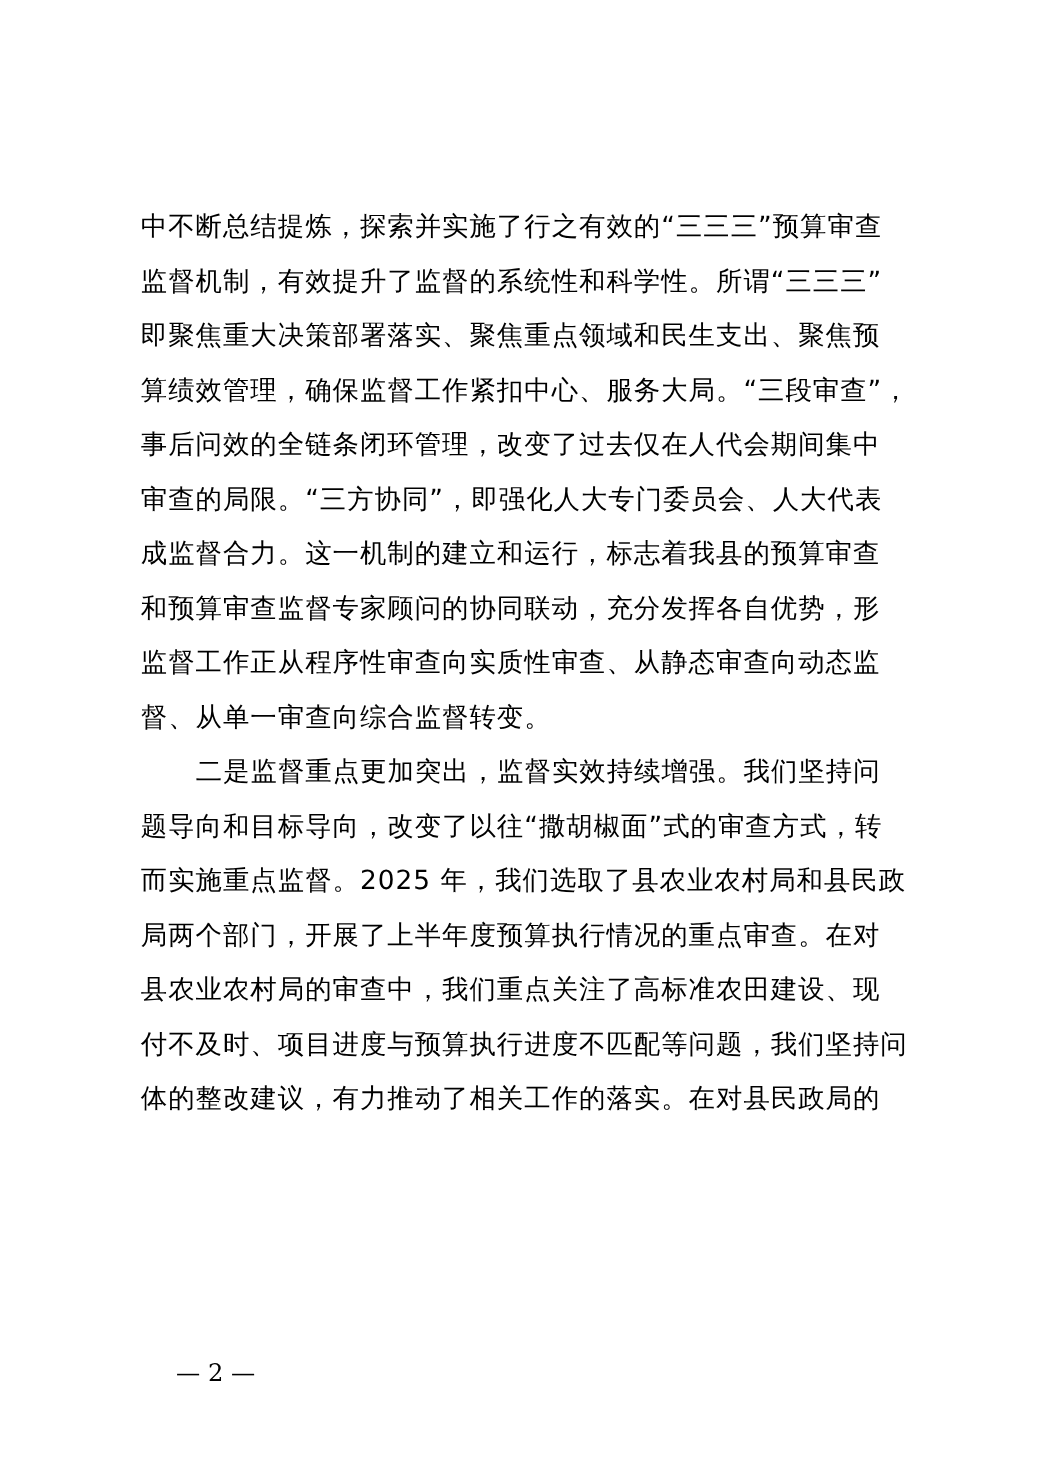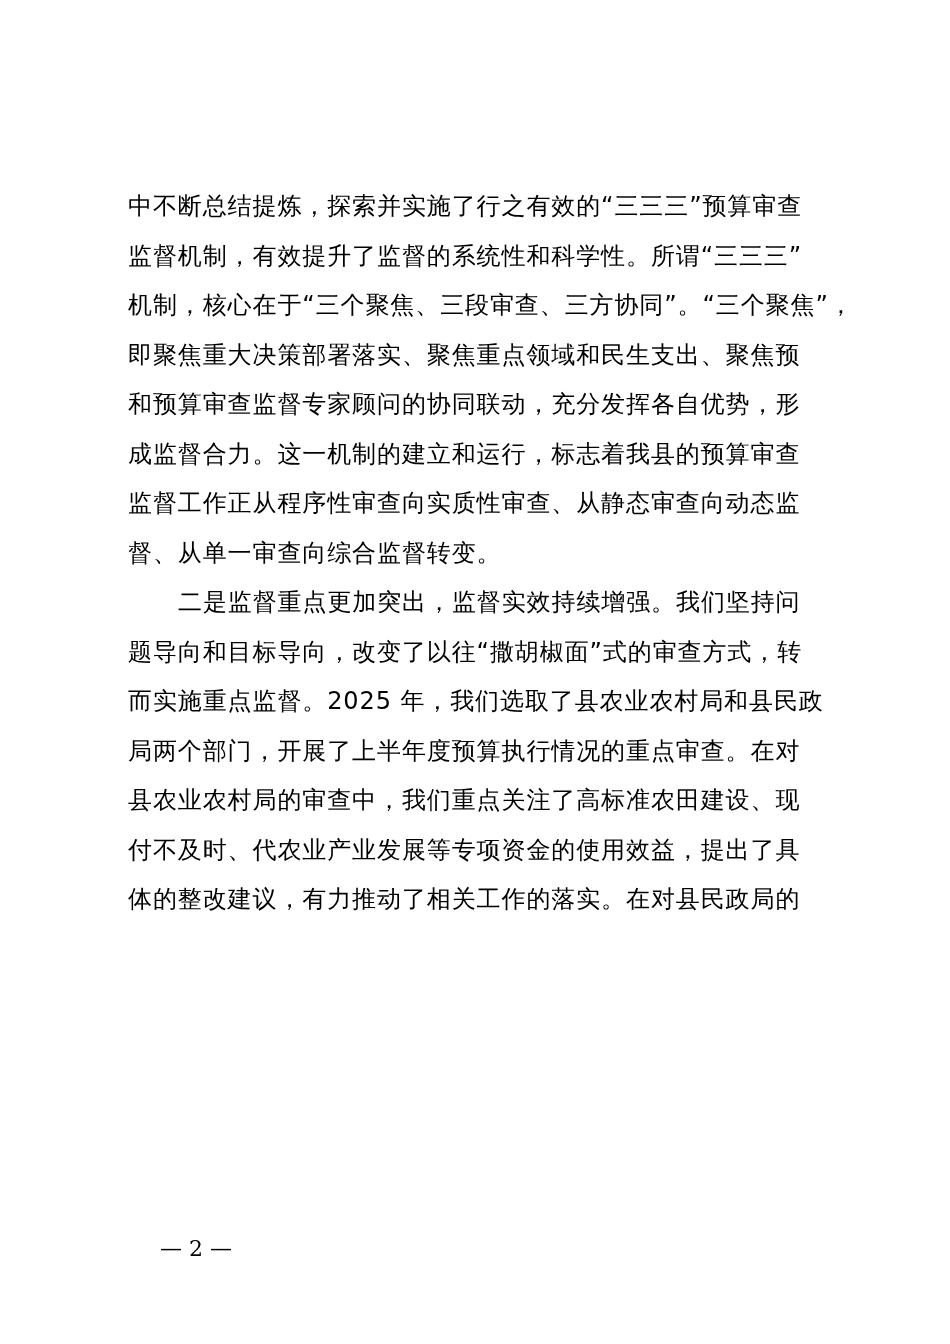--- a/index.html
+++ b/index.html
@@ -29,30 +29,32 @@
       white-space: pre;
     }
   </style>
 </head>
 <body>
 
 <div class="page">
   <div class="text-block">
     <span class="line">中不断总结提炼，探索并实施了行之有效的“三三三”预算审查</span>
     <span class="line">监督机制，有效提升了监督的系统性和科学性。所谓“三三三”</span>
-    <span class="line">机制，核心在于“三个聚焦、三段审查、三方协同”。“三个聚焦”，</span>
     <span class="line">即聚焦重大决策部署落实、聚焦重点领域和民生支出、聚焦预</span>
+    <span class="line">算绩效管理，确保监督工作紧扣中心、服务大局。“三段审查”，</span>
+    <span class="line">事后问效的全链条闭环管理，改变了过去仅在人代会期间集中</span>
+    <span class="line">审查的局限。“三方协同”，即强化人大专门委员会、人大代表</span>
+    <span class="line">成监督合力。这一机制的建立和运行，标志着我县的预算审查</span>
     <span class="line">和预算审查监督专家顾问的协同联动，充分发挥各自优势，形</span>
-    <span class="line">成监督合力。这一机制的建立和运行，标志着我县的预算审查</span>
     <span class="line">监督工作正从程序性审查向实质性审查、从静态审查向动态监</span>
     <span class="line">督、从单一审查向综合监督转变。</span>
 
     <span class="line indent"><span class="bold">二是</span><span>监督重点更加突出，监督实效持续增强。我们坚持问</span></span>
     <span class="line">题导向和目标导向，改变了以往“撒胡椒面”式的审查方式，转</span>
     <span class="line">而实施重点监督。2025 年，我们选取了县农业农村局和县民政</span>
     <span class="line">局两个部门，开展了上半年度预算执行情况的重点审查。在对</span>
     <span class="line">县农业农村局的审查中，我们重点关注了高标准农田建设、现</span>
-    <span class="line">付不及时、代农业产业发展等专项资金的使用效益，提出了具</span>
+    <span class="line">付不及时、项目进度与预算执行进度不匹配等问题，我们坚持问</span>
     <span class="line">体的整改建议，有力推动了相关工作的落实。在对县民政局的</span>
   </div>
 
   <div class="page-number">— 2 —</div>
 </div>
 
 </body></html>

